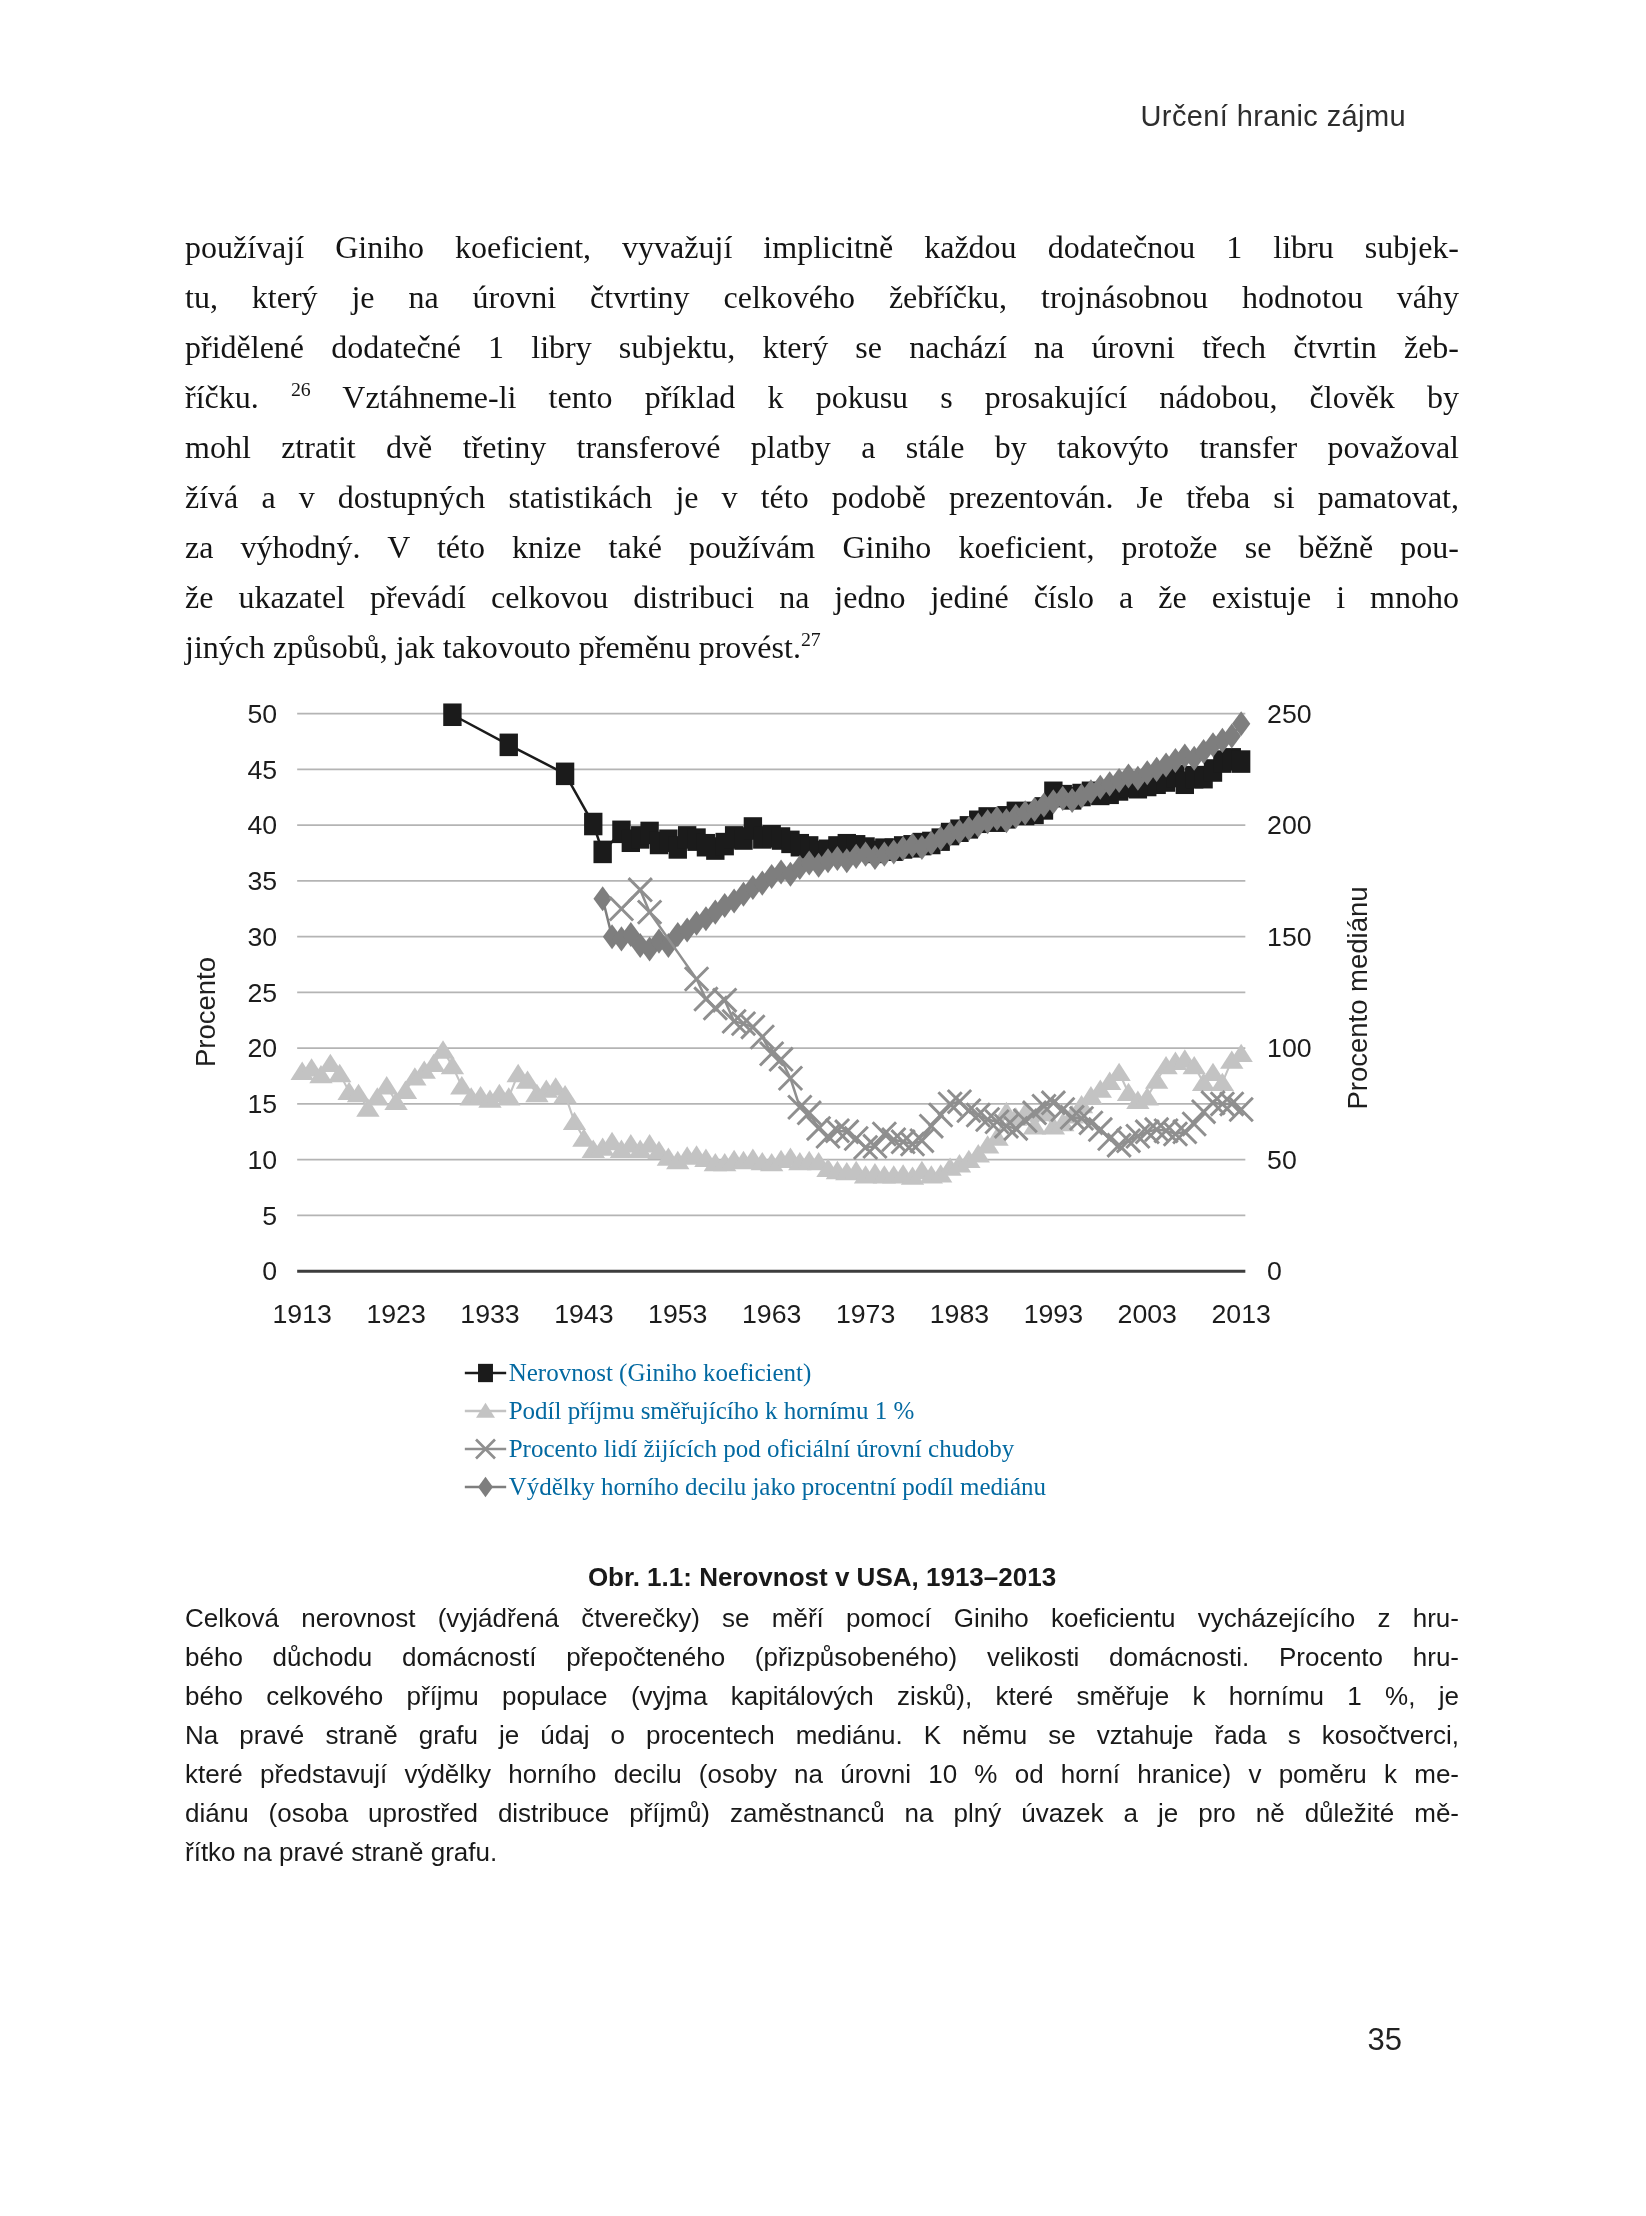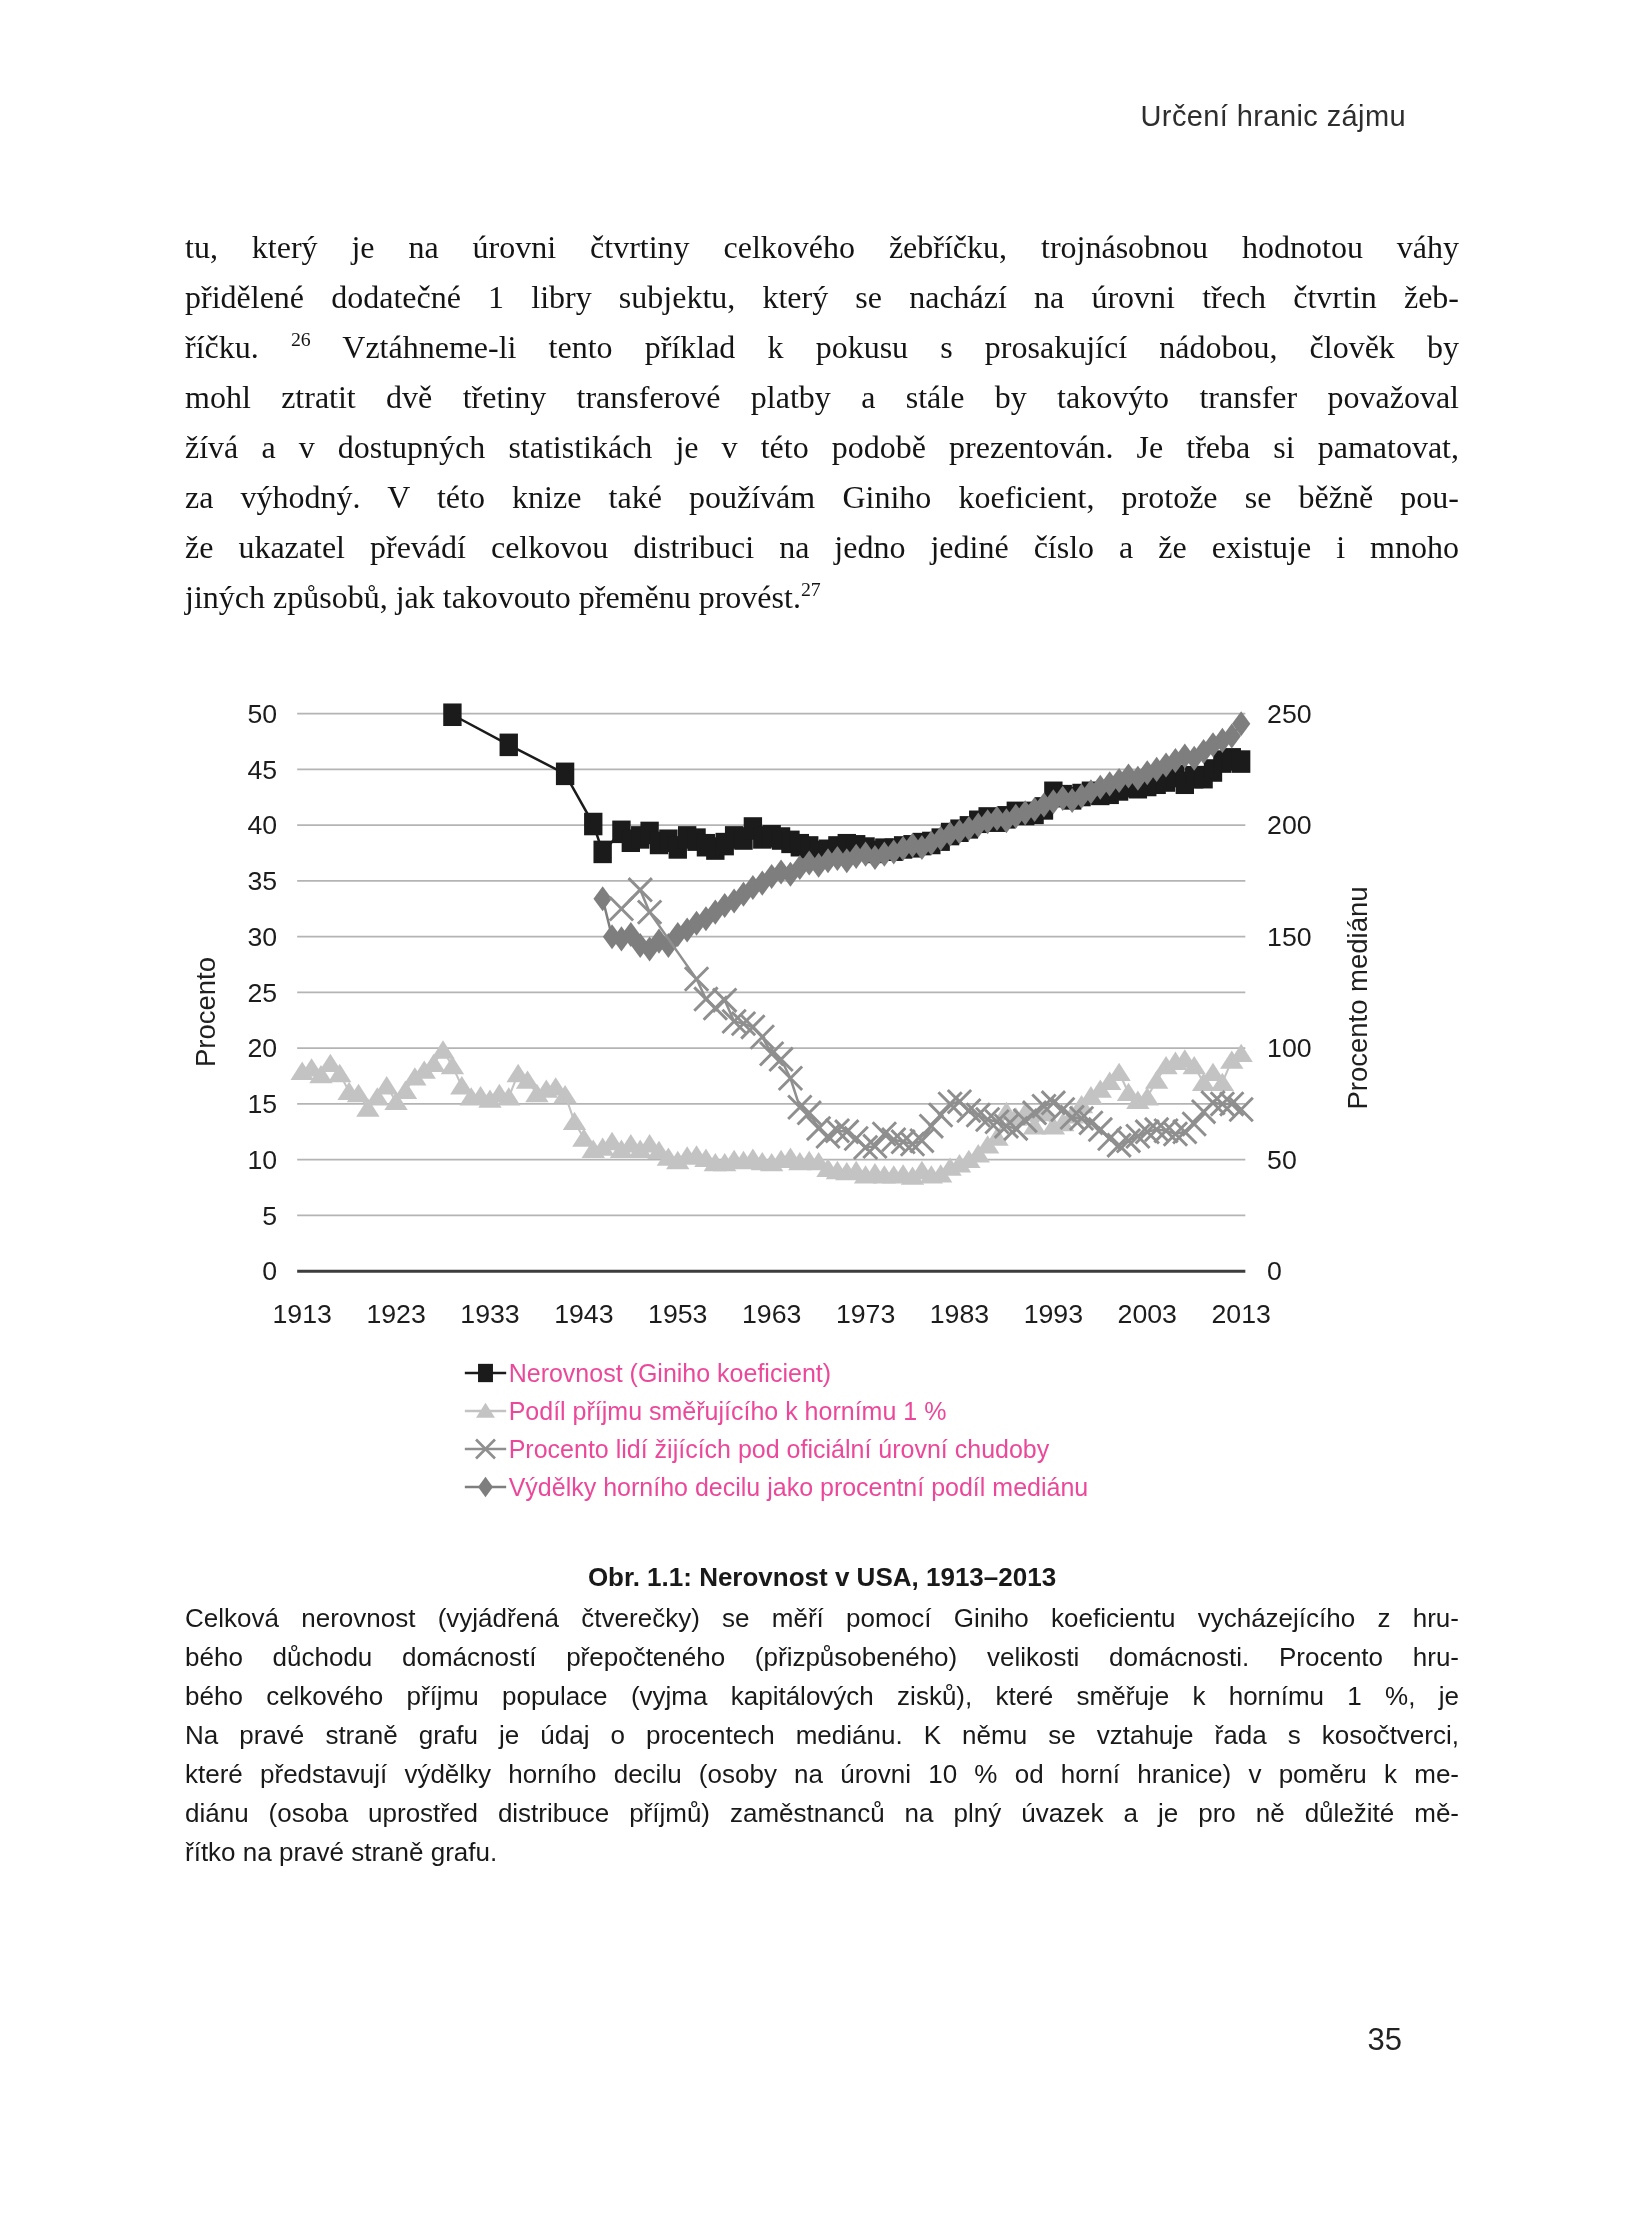--- a/index.html
+++ b/index.html
@@ -8,37 +8,38 @@
   #running-head{position:absolute;top:100px;right:240px;font-family:"Liberation Sans",sans-serif;
         font-size:29px;color:#2e2e2e;letter-spacing:0.4px;}
   #body-paragraph{position:absolute;left:185px;top:222px;width:1274px;
         font-size:32px;line-height:50px;color:#141414;}
   #body-paragraph .pline{width:100%;}
   .just{text-align:justify;text-align-last:justify;}
   sup.fnote{font-size:62%;vertical-align:super;line-height:0;}
   #chart-svg{position:absolute;left:0;top:0;pointer-events:none;}
   .axis-title{position:absolute;font-family:"Liberation Sans",sans-serif;font-size:27.5px;color:#1f1f1f;
         white-space:nowrap;transform:translate(-50%,-50%) rotate(-90deg);}
-  #legend{position:absolute;left:464px;top:1354px;font-family:Liberation Sans, sans-serif;
-        font-size:25px;color:#ec4899;}
+  #legend{position:absolute;left:464px;top:1354px;font-family:Liberation Serif, serif;
+        font-size:25px;color:#0369a1;}
   .legend-row{display:flex;align-items:center;height:38px;}
   .legend-row svg{flex:0 0 auto;margin-right:1.7px;}
   #caption{position:absolute;left:185px;top:1558px;width:1274px;
         font-family:"Liberation Sans",sans-serif;font-size:26px;line-height:39px;color:#191919;}
   #caption-title{font-weight:bold;margin-bottom:1.7px;text-align:center;}
   #page-number{position:absolute;top:2022px;right:244px;font-family:"Liberation Sans",sans-serif;
         font-size:31px;color:#222;}
 </style>
 </head>
 <body>
 
 <div id="page">
   <div id="running-head">Určení hranic zájmu</div>
 
   <div id="body-paragraph">
+      <div class="pline just">používají Giniho koeficient, vyvažují implicitně každou dodatečnou 1 libru subjek-</div>
       <div class="pline just">tu, který je na úrovni čtvrtiny celkového žebříčku, trojnásobnou hodnotou váhy</div>
       <div class="pline just">přidělené dodatečné 1 libry subjektu, který se nachází na úrovni třech čtvrtin žeb-</div>
       <div class="pline just">říčku. <sup class="fnote">26</sup> Vztáhneme-li tento příklad k pokusu s prosakující nádobou, člověk by</div>
       <div class="pline just">mohl ztratit dvě třetiny transferové platby a stále by takovýto transfer považoval</div>
       <div class="pline just">žívá a v dostupných statistikách je v této podobě prezentován. Je třeba si pamatovat,</div>
       <div class="pline just">za výhodný. V této knize také používám Giniho koeficient, protože se běžně pou-</div>
       <div class="pline just">že ukazatel převádí celkovou distribuci na jedno jediné číslo a že existuje i mnoho</div>
       <div class="pline">jiných způsobů, jak takovouto přeměnu provést.<sup class="fnote">27</sup></div>
     </div>
 

